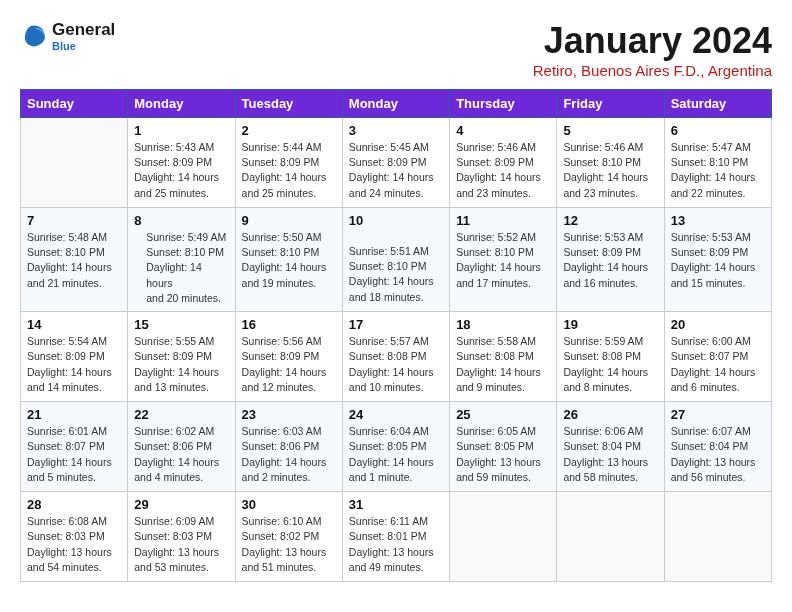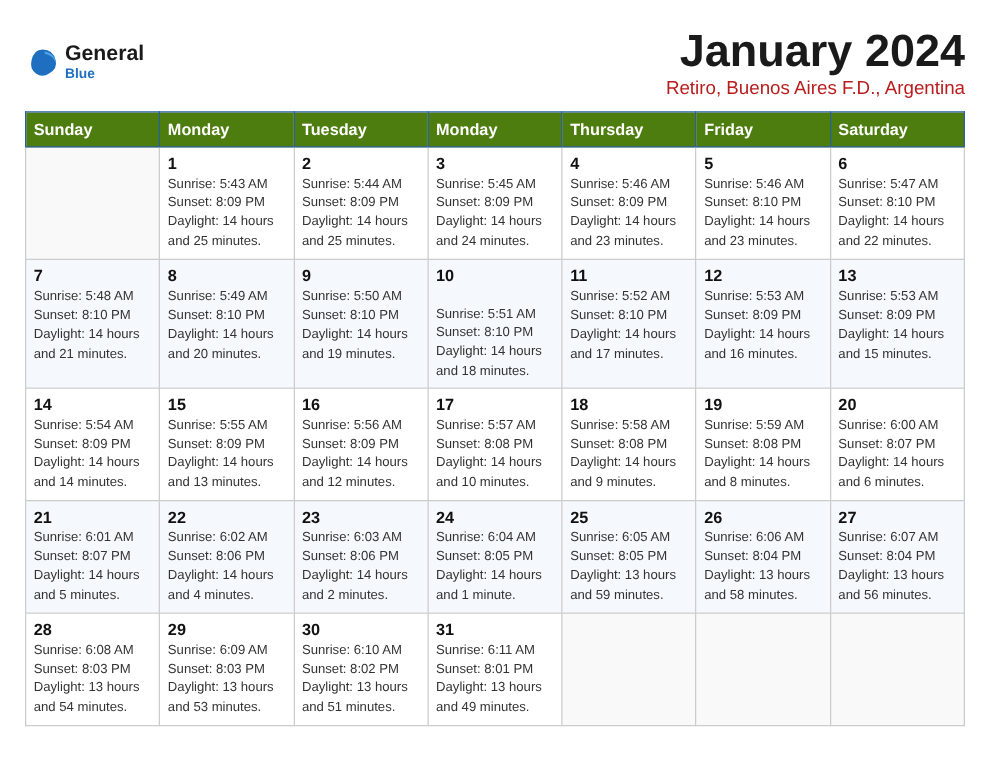--- a/index.html
+++ b/index.html
@@ -5,21 +5,21 @@
     * { box-sizing: border-box; margin: 0; padding: 0; }
     body {
       font-family: Arial, sans-serif;
       background: #fff;
       width: 792px;
       min-height: 612px;
       padding: 20px;
     }
     .header-area {
       display: flex;
-      align-items: center;
+      align-items: flex-start;
       justify-content: space-between;
       margin-bottom: 10px;
     }
     .logo {
       display: flex;
       align-items: center;
       gap: 4px;
     }
     .logo-icon {
       width: 28px;
@@ -36,21 +36,21 @@
     .cal-subtitle {
       font-size: 15px;
       color: #b91c1c;
     }
     table {
       width: 100%;
       border-collapse: collapse;
       font-size: 11px;
     }
     thead tr th {
-      background-color: #4d7c0f;
+      background-color: #6d28d9;
       color: #fff;
       text-align: left;
       padding: 6px 6px;
       font-size: 13px;
       font-weight: bold;
       border: 1px solid #2a5f9e;
     }
     tbody tr td {
       border: 1px solid #ccc;
       vertical-align: top;
@@ -160,21 +160,21 @@
       <tr>
         <td>
           <div class="day-num">7</div>
           <div class="day-info" style="white-space: pre-line;">Sunrise: 5:48 AM
 Sunset: 8:10 PM
 Daylight: 14 hours
 and 21 minutes.</div>
         </td>
         <td>
           <div class="day-num">8</div>
-          <div class="day-info" style="white-space: pre-line;">Sunrise: 5:49 AM
+          <div class="day-info" style="white-space: pre-line; margin-left: 12px;">Sunrise: 5:49 AM
 Sunset: 8:10 PM
 Daylight: 14 hours
 and 20 minutes.</div>
         </td>
         <td>
           <div class="day-num">9</div>
           <div class="day-info" style="white-space: pre-line;">Sunrise: 5:50 AM
 Sunset: 8:10 PM
 Daylight: 14 hours
 and 19 minutes.</div>

